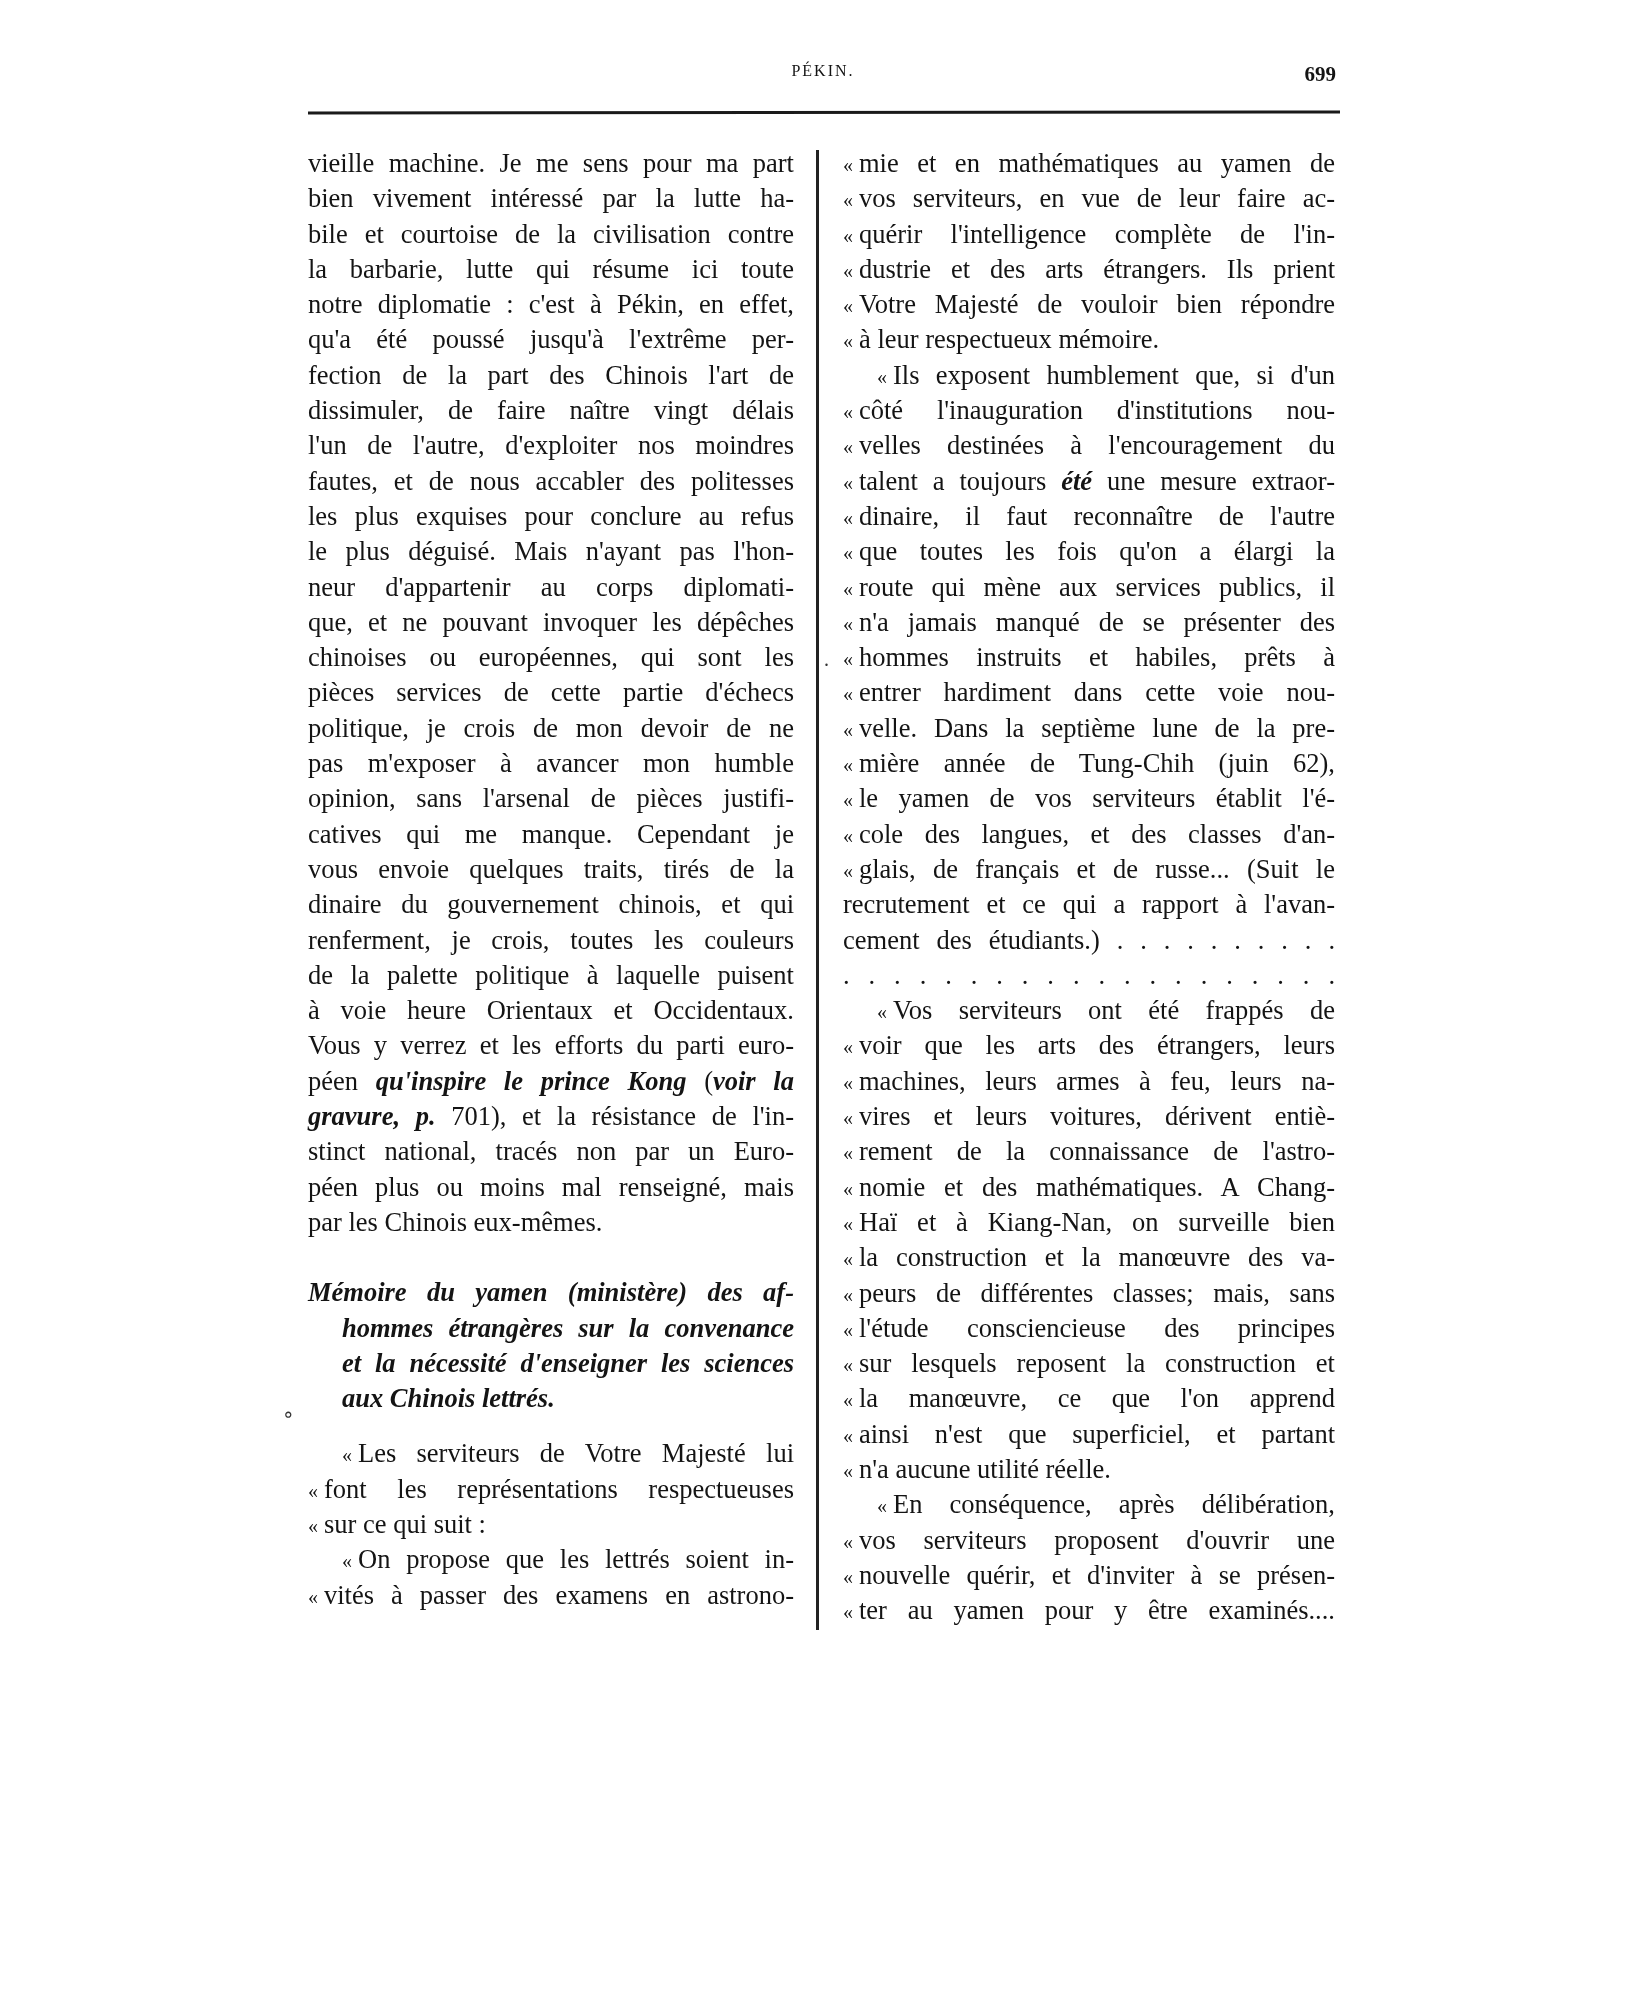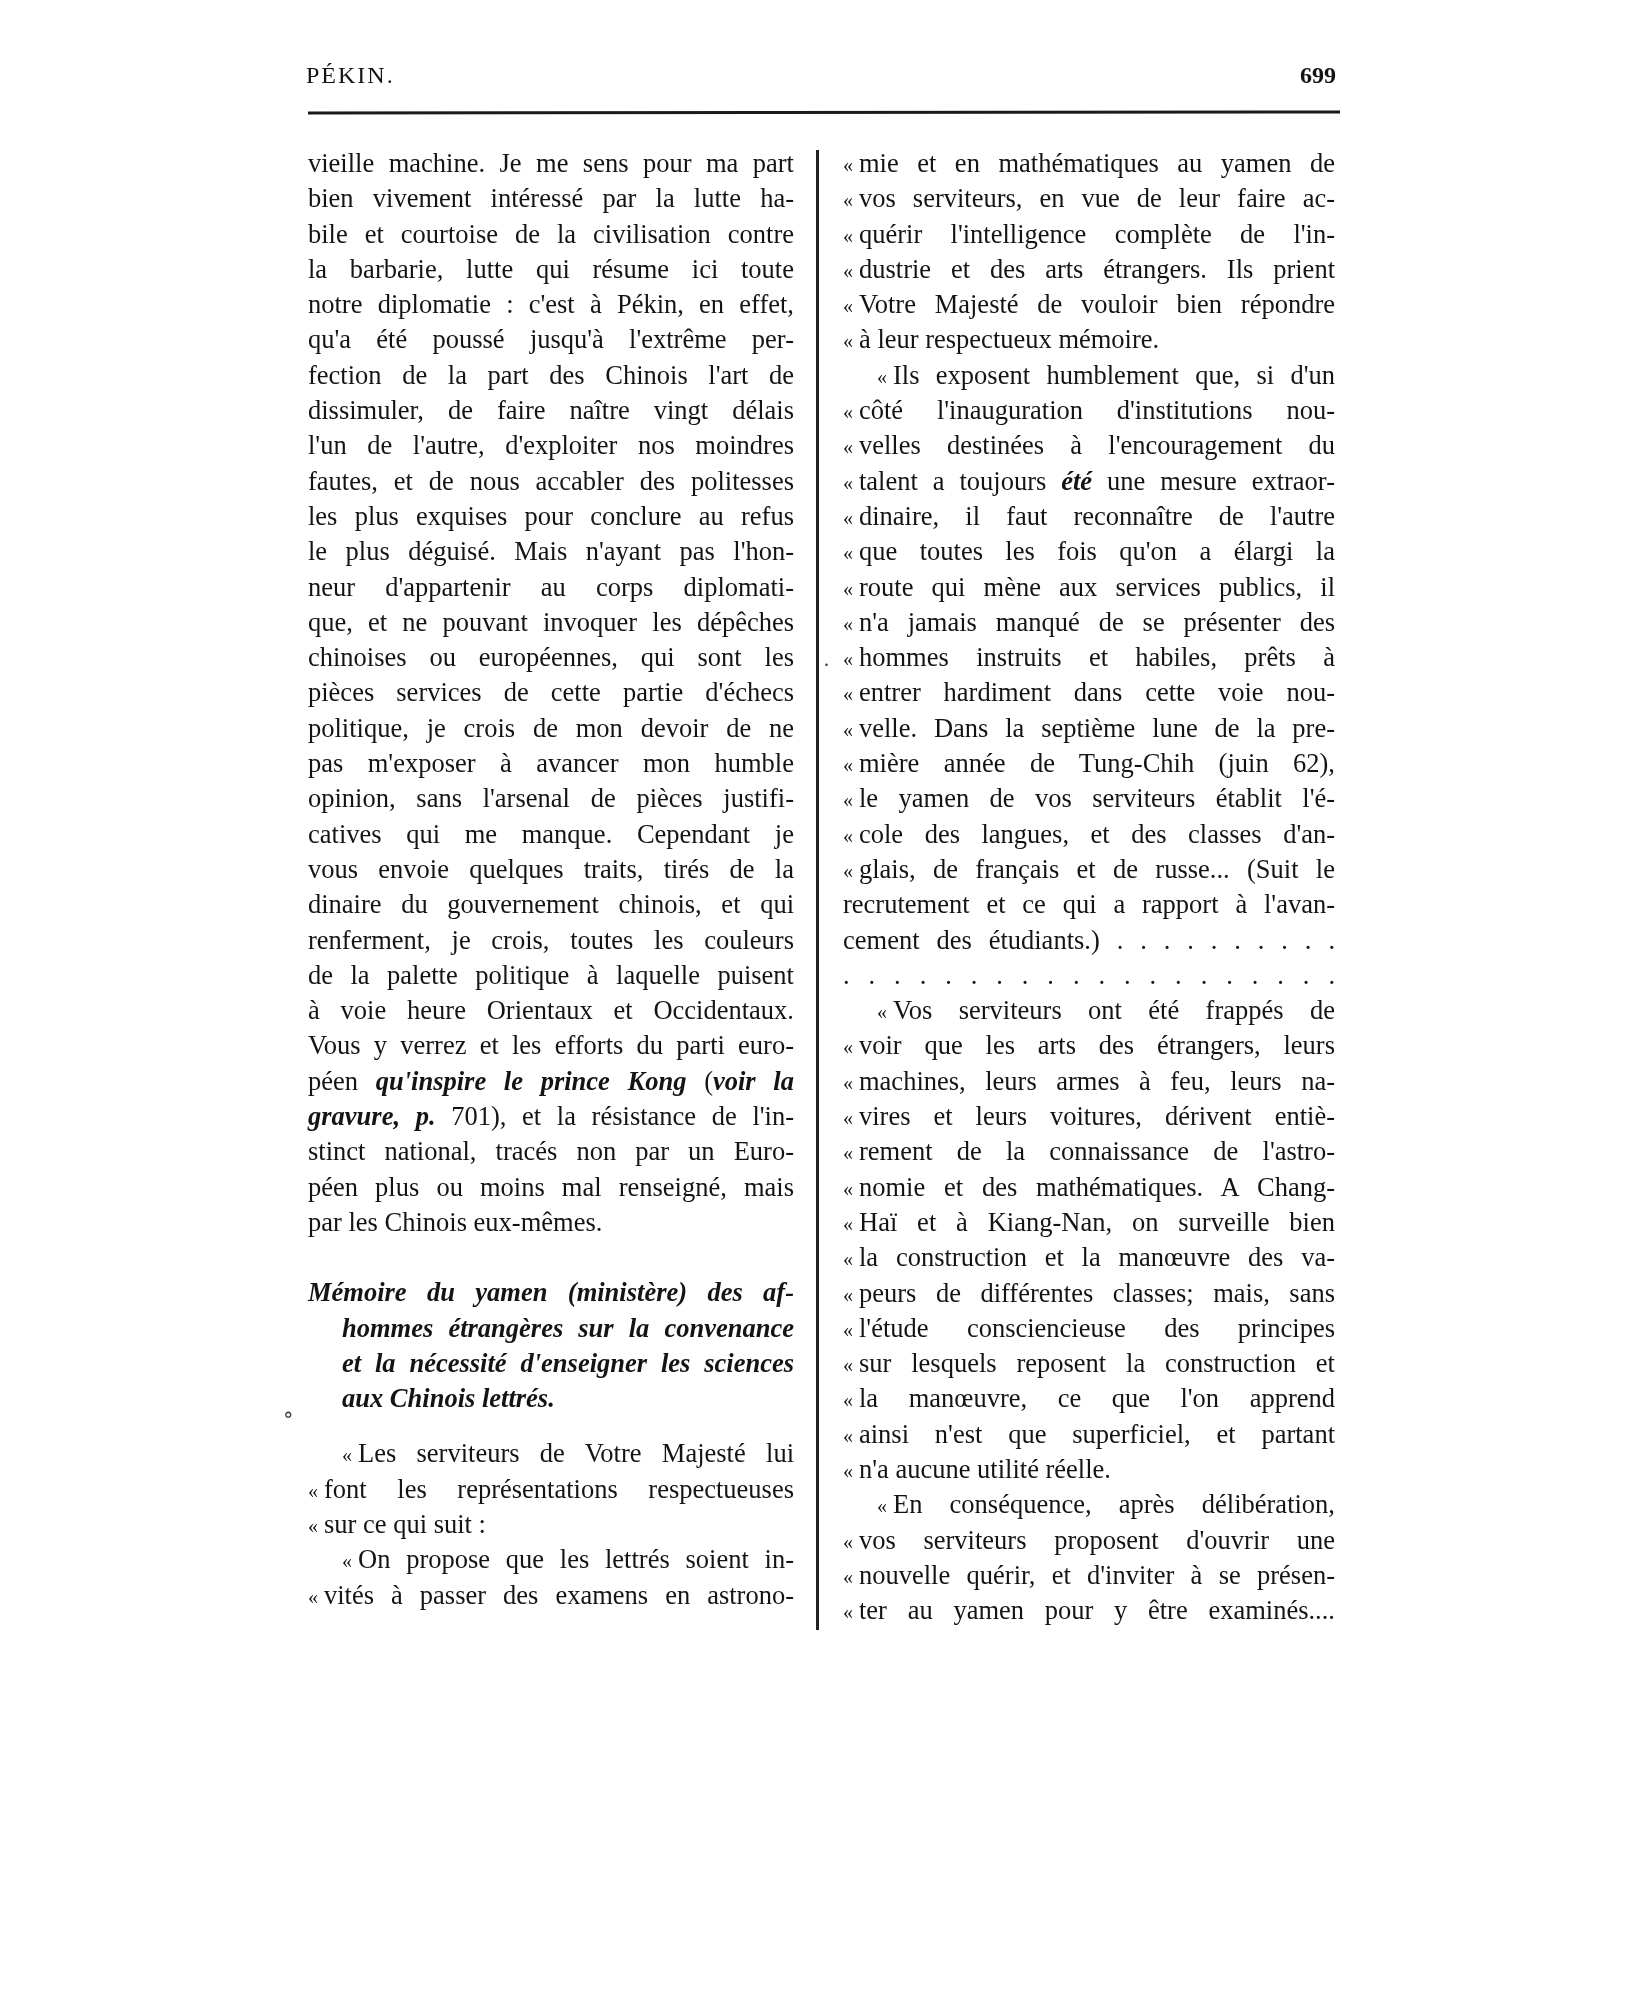--- a/index.html
+++ b/index.html
@@ -5,26 +5,26 @@
     html, body { margin: 0; padding: 0; background: #ffffff; }
     body {
       width: 1630px; height: 2000px; position: relative; overflow: hidden;
       font-family: "DejaVu Serif", "Liberation Serif", serif;
       color: #141414;
     }
     .page-header {
       position: absolute; left: 306px; top: 58px; width: 1034px; height: 40px;
     }
     .running-title {
-      position: absolute; left: 0; right: 0; top: 4px; 
-      font-family: "Liberation Serif", serif; font-size: 24px; letter-spacing: 2px;
+      position: absolute; left: 0; right: 0; top: 4px; text-align: center;
+      font-family: "Liberation Serif", serif; font-size: 16px; letter-spacing: 2px;
     }
     .page-number {
       position: absolute; right: 4px; top: 4px;
-      font-family: "Liberation Serif", serif; font-size: 24px; font-weight: bold;
+      font-family: "Liberation Serif", serif; font-size: 21px; font-weight: bold;
     }
     .header-rule {
       position: absolute; left: 308px; top: 111px; width: 1032px; height: 3px;
       background: #1a1a1a; transform: rotate(-0.05deg);
     }
     .column {
       position: absolute; top: 146px;
       font-family: "Liberation Serif", serif; font-size: 26.5px; line-height: 35.3px;
     }
     .col-left { left: 308px; width: 486px; }

